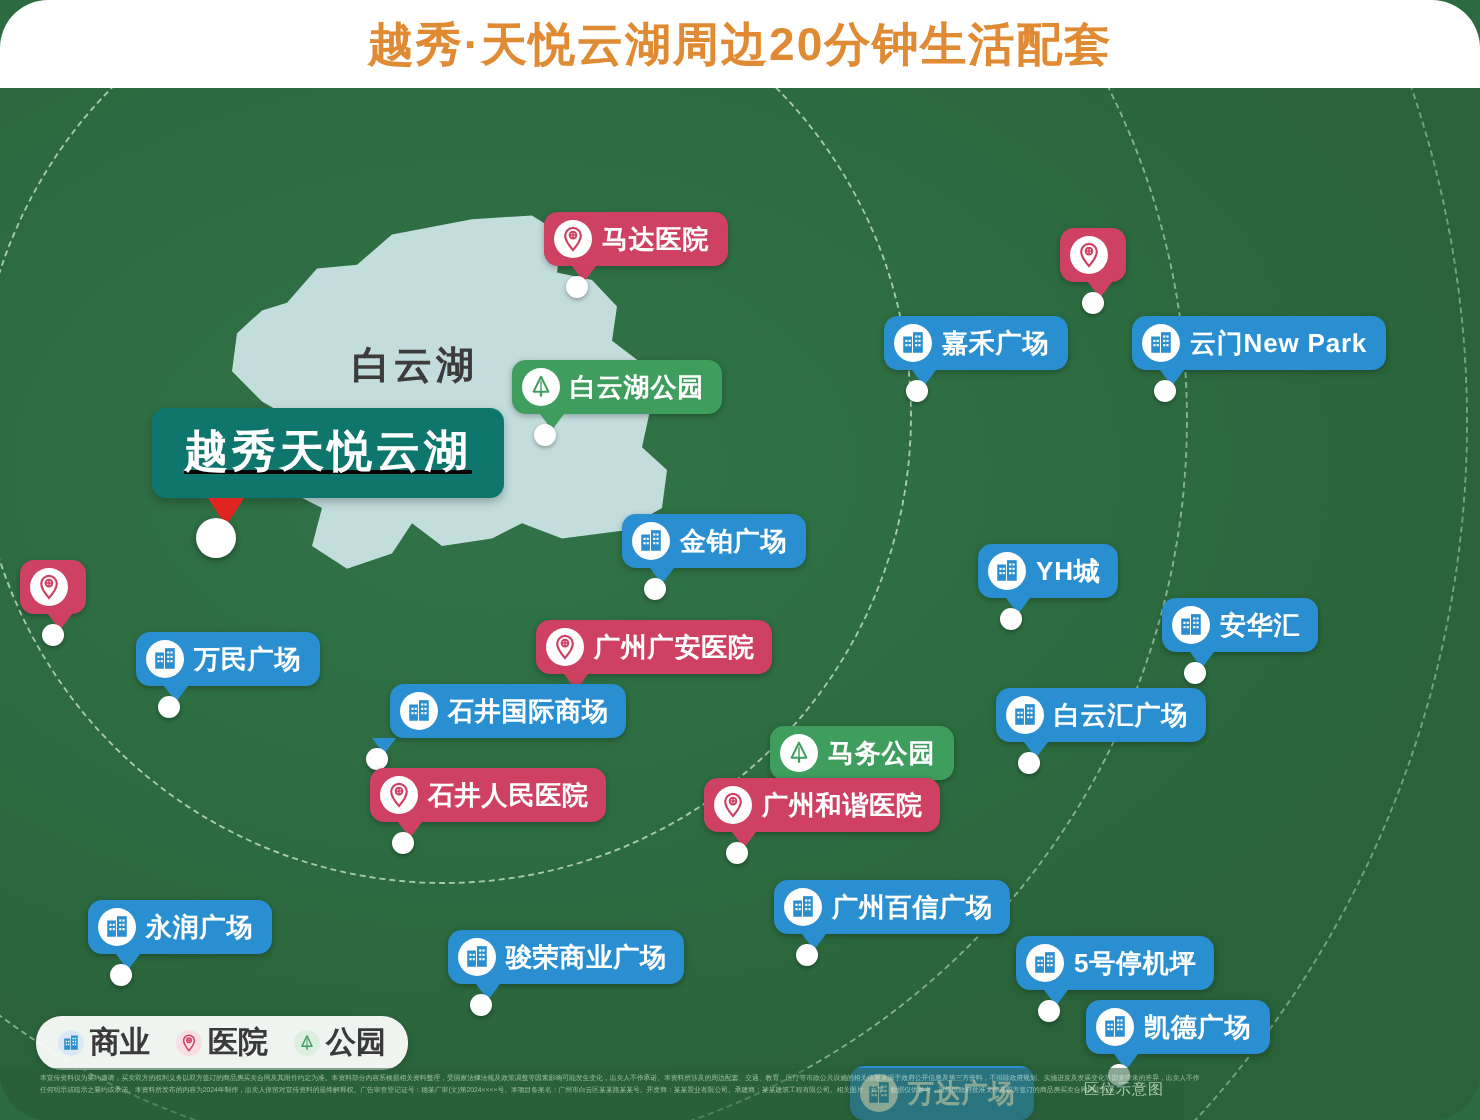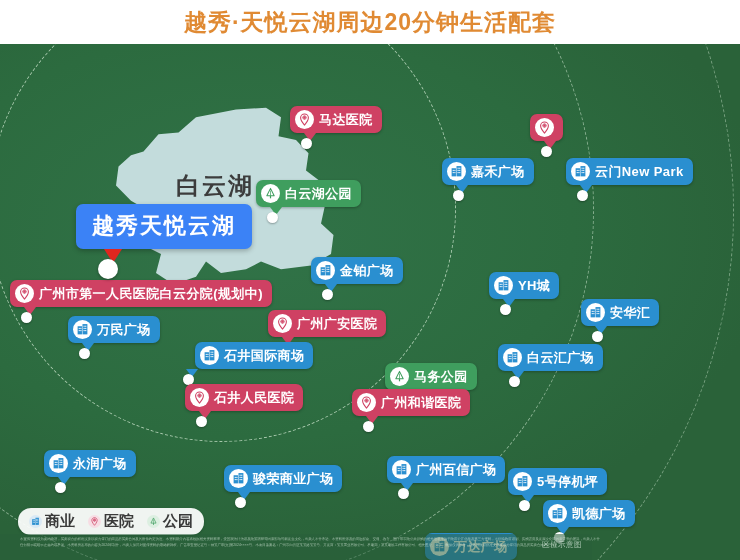--- a/index.html
+++ b/index.html
@@ -1,21 +1,21 @@
 <!DOCTYPE html>
 <html><head>
 <meta charset="utf-8">
 <style>
   html,body{margin:0;padding:0;}
   body{
     width:740px;height:560px;overflow:hidden;
     font-family:"Liberation Sans","DejaVu Sans",sans-serif;
     background:#2c6b3f;
   }
-  #root{position:relative;width:740px;height:560px;overflow:hidden;background:#2c6b3f;}
+  #root{position:relative;width:740px;height:560px;overflow:hidden;background:#2c6b3f;border-radius:24px;}
 
   
   .titlebar{
     position:absolute;left:0;top:0;width:740px;height:44px;
     background:#ffffff;
     display:flex;align-items:center;justify-content:center;
     z-index:60;
   }
   .titlebar .title{
     font-size:23px;font-weight:bold;color:#e08a33;letter-spacing:1px;
@@ -50,31 +50,32 @@
     clip-path:polygon(
       19% 26%, 25% 17%, 33% 16%, 40% 8%, 56% 4%, 68% 3%, 74% 8%, 73% 18%,
       80% 20%, 85% 27%, 84% 36%, 89% 41%, 92% 52%, 90% 64%, 95% 70%,
       94% 80%, 86% 86%, 74% 88%, 66% 84%, 60% 88%, 50% 90%, 44% 84%,
       40% 92%, 31% 96%, 24% 90%, 26% 80%, 20% 76%, 17% 66%, 22% 58%,
       14% 52%, 8% 44%, 9% 34%, 14% 28%
     );
   }
   .lake-label{
     position:absolute;left:176px;top:126px;
-    font-size:24px;font-weight:bold;color:#3c3c3c;letter-spacing:2px;
+    font-size:19px;font-weight:bold;color:#3c3c3c;letter-spacing:2px;
   }
 
   
   .hero{
     position:absolute;left:76px;top:160px;z-index:40;
   }
   .hero .box{
-    background:#3b82f6;border-radius:7px;
+    background:#0f766e;border-radius:7px;
     padding:7px 16px 8px 16px;
     box-shadow:0 2px 5px rgba(0,0,0,.25);
+    text-decoration:underline;
   }
   .hero .box-text{
     font-size:22px;font-weight:bold;color:#ffffff;letter-spacing:2px;white-space:nowrap;
   }
   .hero .stem{
     position:absolute;left:28px;top:100%;
     width:0;height:0;border-left:9px solid transparent;border-right:9px solid transparent;
     border-top:14px solid #e0261f;
   }
   .hero .dot{
@@ -171,21 +172,21 @@
 
     <div class="hero">
       <div class="box">
         <div class="box-text">越秀天悦云湖</div>
       </div>
       <div class="stem"></div>
       <div class="dot"></div>
     </div>
 
     <div id="poi-layer">
-        <div class="poi t-hospital" style="left: 290px; top: 62px;">
+        <div class="poi t-hospital" style="left: 272px; top: 62px;">
           <div class="pill">
             <span class="ibadge">
               <svg width="13" height="13" viewBox="0 0 24 24">
                 <path d="M12 1.8c-4 0-7.2 3.1-7.2 7 0 5.2 7.2 13.4 7.2 13.4s7.2-8.2 7.2-13.4c0-3.9-3.2-7-7.2-7z" fill="none" stroke="#cf4163" stroke-width="2"></path>
                 <circle cx="12" cy="8.4" r="3.1" fill="none" stroke="#cf4163" stroke-width="1.8"></circle>
                 <path d="M12 6.1v4.6M9.7 8.4h4.6" stroke="#cf4163" stroke-width="1.4" stroke-linecap="round"></path>
               </svg>
             </span>
             <span class="label">马达医院</span>
           </div>
@@ -336,21 +337,20 @@
         </div>
         <div class="poi t-hospital" style="left: 10px; top: 236px;">
           <div class="pill">
             <span class="ibadge">
               <svg width="13" height="13" viewBox="0 0 24 24">
                 <path d="M12 1.8c-4 0-7.2 3.1-7.2 7 0 5.2 7.2 13.4 7.2 13.4s7.2-8.2 7.2-13.4c0-3.9-3.2-7-7.2-7z" fill="none" stroke="#cf4163" stroke-width="2"></path>
                 <circle cx="12" cy="8.4" r="3.1" fill="none" stroke="#cf4163" stroke-width="1.8"></circle>
                 <path d="M12 6.1v4.6M9.7 8.4h4.6" stroke="#cf4163" stroke-width="1.4" stroke-linecap="round"></path>
               </svg>
             </span>
-            <span class="label">广州市第一人民医院白云分院(规划中)</span>
           </div>
           <div class="tail"></div>
           <div class="pin"></div>
         </div>
         <div class="poi t-hospital" style="left: 268px; top: 266px;">
           <div class="pill">
             <span class="ibadge">
               <svg width="13" height="13" viewBox="0 0 24 24">
                 <path d="M12 1.8c-4 0-7.2 3.1-7.2 7 0 5.2 7.2 13.4 7.2 13.4s7.2-8.2 7.2-13.4c0-3.9-3.2-7-7.2-7z" fill="none" stroke="#cf4163" stroke-width="2"></path>
                 <circle cx="12" cy="8.4" r="3.1" fill="none" stroke="#cf4163" stroke-width="1.8"></circle>
@@ -466,21 +466,21 @@
                 <path d="M12 1.8c-4 0-7.2 3.1-7.2 7 0 5.2 7.2 13.4 7.2 13.4s7.2-8.2 7.2-13.4c0-3.9-3.2-7-7.2-7z" fill="none" stroke="#cf4163" stroke-width="2"></path>
                 <circle cx="12" cy="8.4" r="3.1" fill="none" stroke="#cf4163" stroke-width="1.8"></circle>
                 <path d="M12 6.1v4.6M9.7 8.4h4.6" stroke="#cf4163" stroke-width="1.4" stroke-linecap="round"></path>
               </svg>
             </span>
             <span class="label">广州和谐医院</span>
           </div>
           <div class="tail"></div>
           <div class="pin"></div>
         </div>
-        <div class="poi t-commercial" style="left: 387px; top: 396px; margin-top: 16px;">
+        <div class="poi t-commercial" style="left: 387px; top: 396px;">
           <div class="pill">
             <span class="ibadge">
               <svg width="13" height="13" viewBox="0 0 24 24">
                 <rect x="3" y="6" width="8" height="15" fill="#2a8fd0"></rect>
                 <rect x="12" y="2" width="9" height="19" fill="#2a8fd0"></rect>
                 <rect x="5" y="9" width="2" height="2" fill="#fff"></rect>
                 <rect x="8" y="9" width="2" height="2" fill="#fff"></rect>
                 <rect x="5" y="13" width="2" height="2" fill="#fff"></rect>
                 <rect x="8" y="13" width="2" height="2" fill="#fff"></rect>
                 <rect x="14" y="5" width="2" height="2" fill="#fff"></rect>

